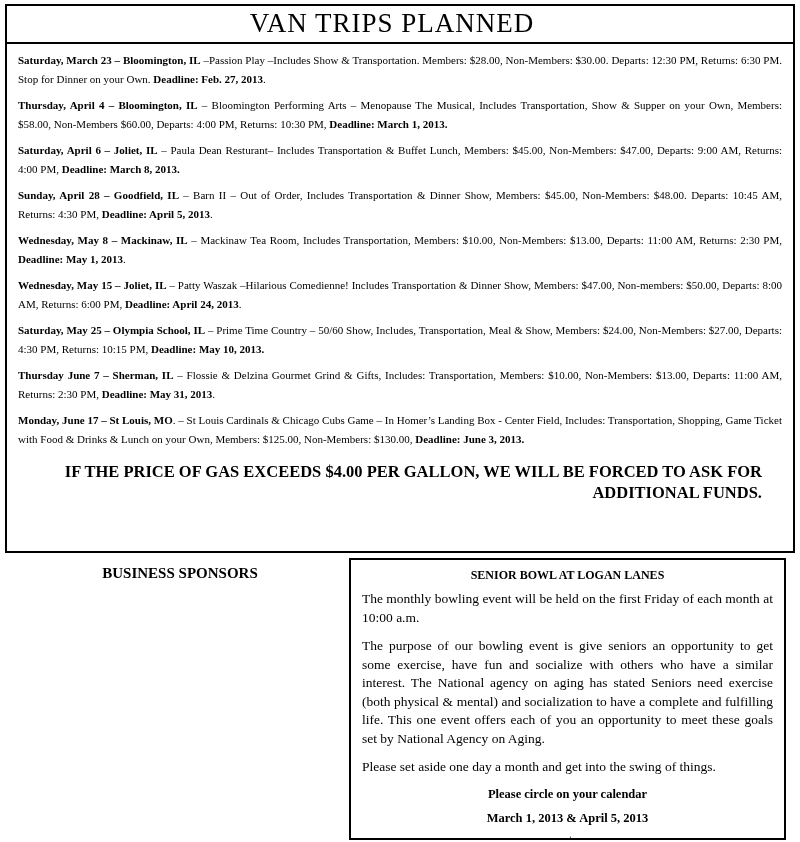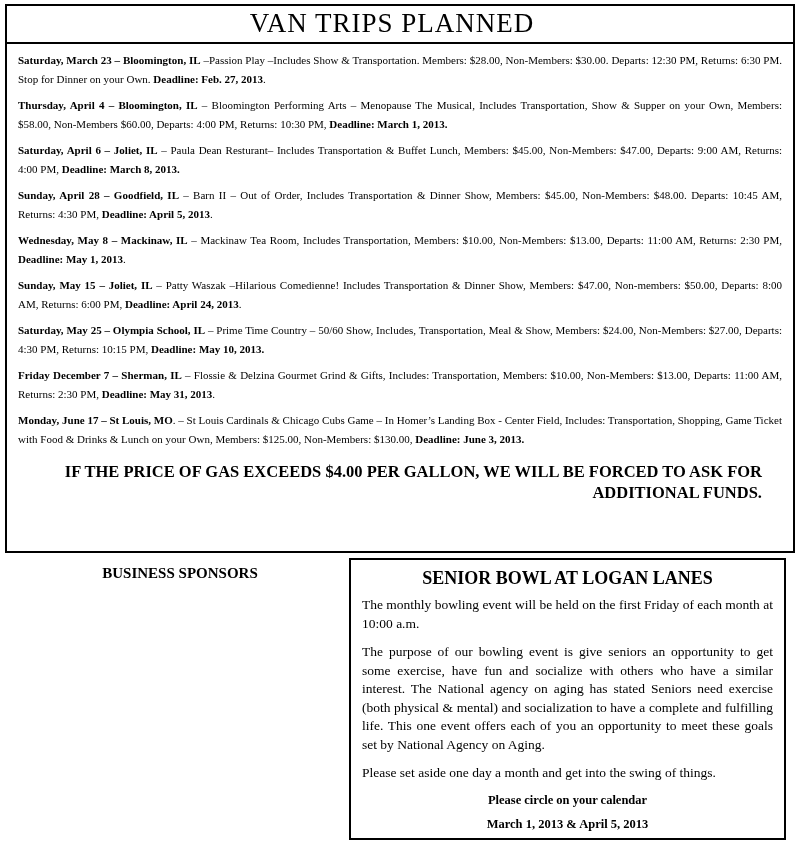--- a/index.html
+++ b/index.html
@@ -47,21 +47,21 @@
     text-align: center; font-weight: bold; font-size: 15px;
   }
   .senior-box {
     position: absolute; left: 349px; top: 558px; width: 437px; height: 282px;
     border: 2px solid #000;
     background: #fff;
     padding: 6px 11px;
     overflow: hidden;
   }
   .senior-title {
-    text-align: center; font-weight: bold; font-size: 18px;
+    text-align: center; font-weight: bold; font-size: 12px;
     margin: 2px 0 7px 0;
   }
   .senior-para {
     font-size: 13.5px; line-height: 18.5px;
     text-align: justify;
     margin: 0 0 10px 0;
   }
   .senior-footer-line {
     text-align: center; font-weight: bold; font-size: 12.5px;
     margin: 9px 0;
@@ -74,23 +74,23 @@
   <div class="page-title">VAN TRIPS PLANNED</div>
 </div>
 
 <div class="content-box">
   <div>
       <p class="trip"><b>Saturday, March 23 – Bloomington, IL</b><span> –Passion Play –Includes Show &amp; Transportation. Members: $28.00, Non-Members: $30.00. Departs: 12:30 PM, Returns: 6:30 PM. Stop for Dinner on your Own. </span><b>Deadline: Feb. 27, 2013</b><span>.</span></p>
       <p class="trip"><b>Thursday, April 4 – Bloomington, IL</b><span> – Bloomington Performing Arts – Menopause The Musical, Includes Transportation, Show &amp; Supper on your Own, Members: $58.00, Non-Members $60.00, Departs: 4:00 PM, Returns: 10:30 PM, </span><b>Deadline: March 1, 2013.</b></p>
       <p class="trip"><b>Saturday, April 6 – Joliet, IL</b><span> – Paula Dean Resturant– Includes Transportation &amp; Buffet Lunch, Members: $45.00, Non-Members: $47.00, Departs: 9:00 AM, Returns: 4:00 PM, </span><b>Deadline: March 8, 2013.</b></p>
       <p class="trip"><b>Sunday, April 28 – Goodfield, IL</b><span> – Barn II – Out of Order, Includes Transportation &amp; Dinner Show, Members: $45.00, Non-Members: $48.00. Departs: 10:45 AM, Returns: 4:30 PM, </span><b>Deadline: April 5, 2013</b><span>.</span></p>
       <p class="trip"><b>Wednesday, May 8 – Mackinaw, IL</b><span> – Mackinaw Tea Room, Includes Transportation, Members: $10.00, Non-Members: $13.00, Departs: 11:00 AM, Returns: 2:30 PM, </span><b>Deadline: May 1, 2013</b><span>.</span></p>
-      <p class="trip"><b>Sunday, May 15 – Joliet, IL</b><span> – Patty Waszak –Hilarious Comedienne! Includes Transportation &amp; Dinner Show, Members: $47.00, Non-members: $50.00, Departs: 8:00 AM, Returns: 6:00 PM, </span><b>Deadline: April 24, 2013</b><span>.</span></p>
+      <p class="trip"><b>Wednesday, May 15 – Joliet, IL</b><span> – Patty Waszak –Hilarious Comedienne! Includes Transportation &amp; Dinner Show, Members: $47.00, Non-members: $50.00, Departs: 8:00 AM, Returns: 6:00 PM, </span><b>Deadline: April 24, 2013</b><span>.</span></p>
       <p class="trip"><b>Saturday, May 25 – Olympia School, IL</b><span> – Prime Time Country – 50/60 Show, Includes, Transportation, Meal &amp; Show, Members: $24.00, Non-Members: $27.00, Departs: 4:30 PM, Returns: 10:15 PM, </span><b>Deadline: May 10, 2013.</b></p>
-      <p class="trip"><b>Friday December 7 – Sherman, IL</b><span> – Flossie &amp; Delzina Gourmet Grind &amp; Gifts, Includes: Transportation, Members: $10.00, Non-Members: $13.00, Departs: 11:00 AM, Returns: 2:30 PM, </span><b>Deadline: May 31, 2013</b><span>.</span></p>
+      <p class="trip"><b>Thursday June 7 – Sherman, IL</b><span> – Flossie &amp; Delzina Gourmet Grind &amp; Gifts, Includes: Transportation, Members: $10.00, Non-Members: $13.00, Departs: 11:00 AM, Returns: 2:30 PM, </span><b>Deadline: May 31, 2013</b><span>.</span></p>
       <p class="trip"><b>Monday, June 17 – St Louis, MO</b><span>. – St Louis Cardinals &amp; Chicago Cubs Game – In Homer’s Landing Box - Center Field, Includes: Transportation, Shopping, Game Ticket with Food &amp; Drinks &amp; Lunch on your Own, Members: $125.00, Non-Members: $130.00, </span><b>Deadline: June 3, 2013.</b></p>
     </div>
   <div class="gas-warning">IF THE PRICE OF GAS EXCEEDS $4.00 PER GALLON, WE WILL BE FORCED TO ASK FOR ADDITIONAL FUNDS.</div>
 </div>
 
 <div class="sponsors-heading">BUSINESS SPONSORS</div>
 
 <div class="senior-box">
   <div class="senior-title">SENIOR BOWL AT LOGAN LANES</div>
   <div>

